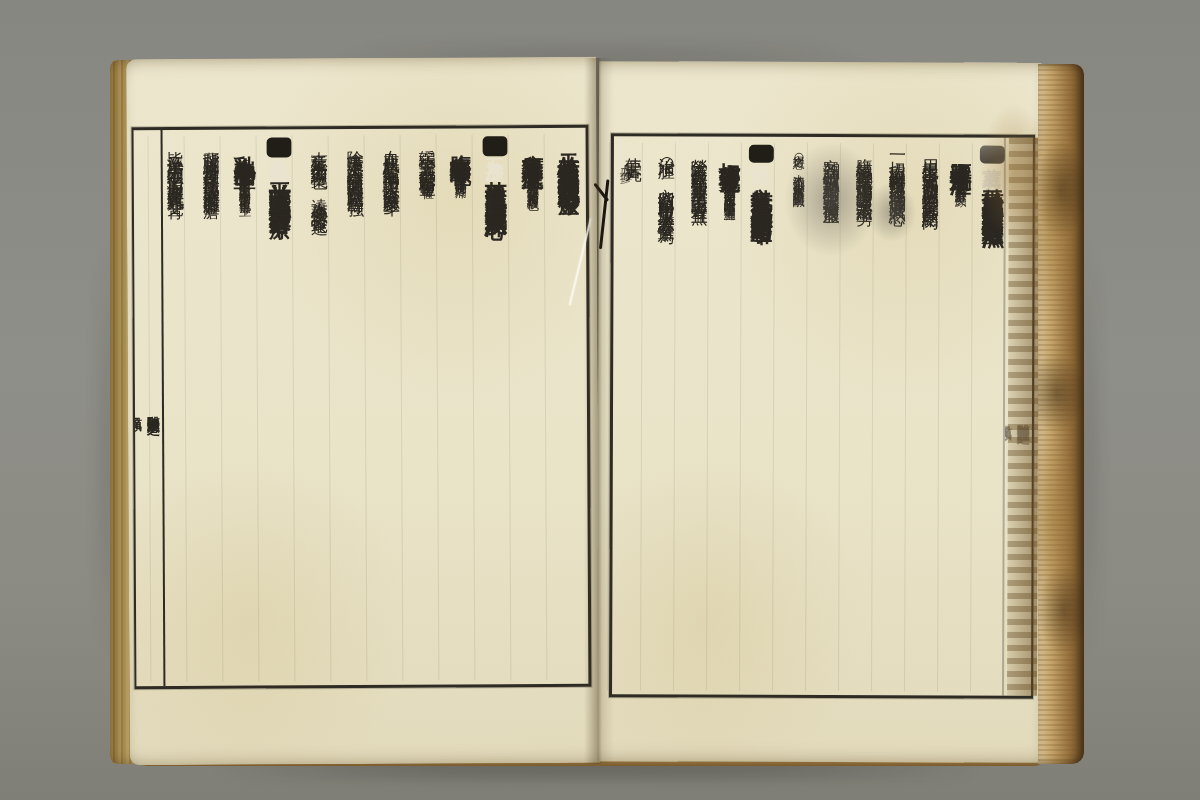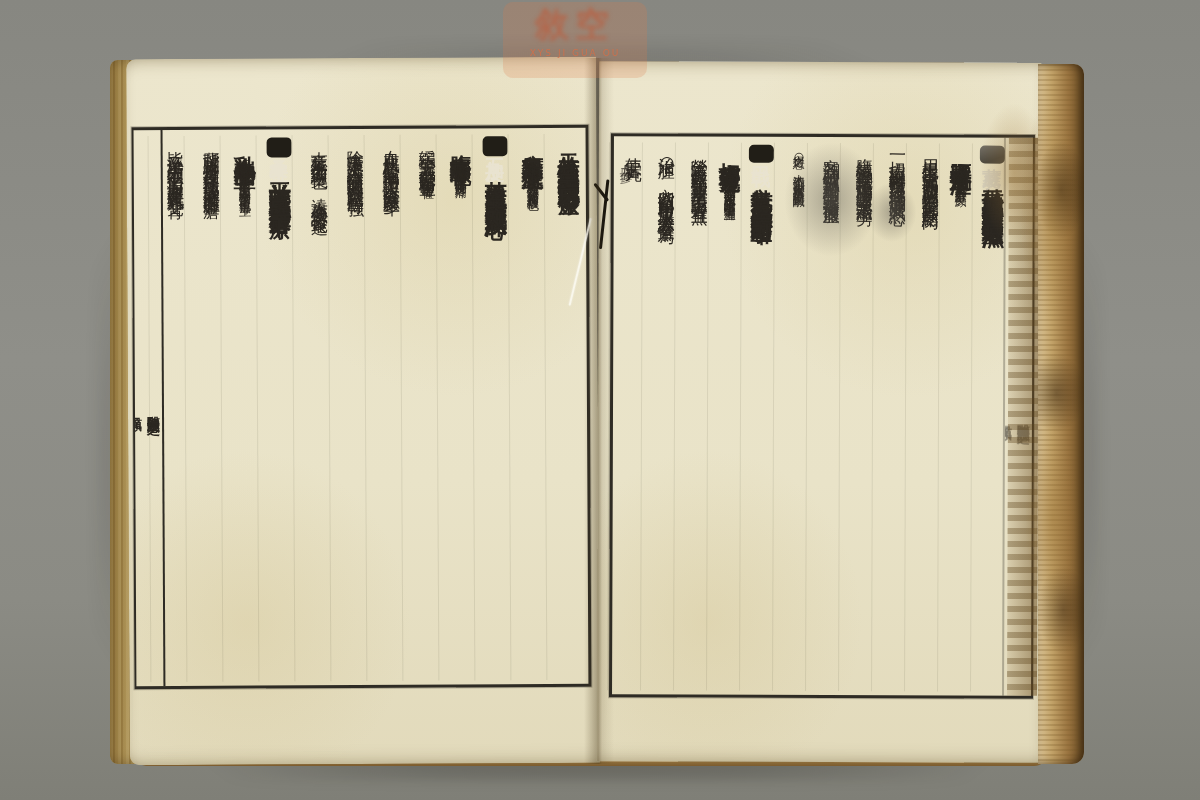--- a/index.html
+++ b/index.html
@@ -143,18 +143,13 @@
     <div class="stain tan" style="left:380px;top:40px;width:70px;height:140px;"></div>
     <div class="pen-mark" style="left:4px;top:118px;height:70px;transform:rotate(6deg);"></div>
     <div class="pen-mark" style="left:1px;top:120px;height:22px;transform:rotate(-38deg);"></div>
   </div>
 
   <div class="gutter"></div>
   <div class="fore-edge"></div>
   <div class="stain tan" style="left:1020px;top:100px;width:60px;height:220px;"></div>
   <div class="stain tan" style="left:1025px;top:430px;width:55px;height:180px;"></div>
 
-  <div class="watermark">
-    <div class="blob"></div>
-    <span class="chars">敘空</span>
-    <span class="caption">XYS JI GUA OU</span>
-  </div>
 </div>
 
 </body></html>

